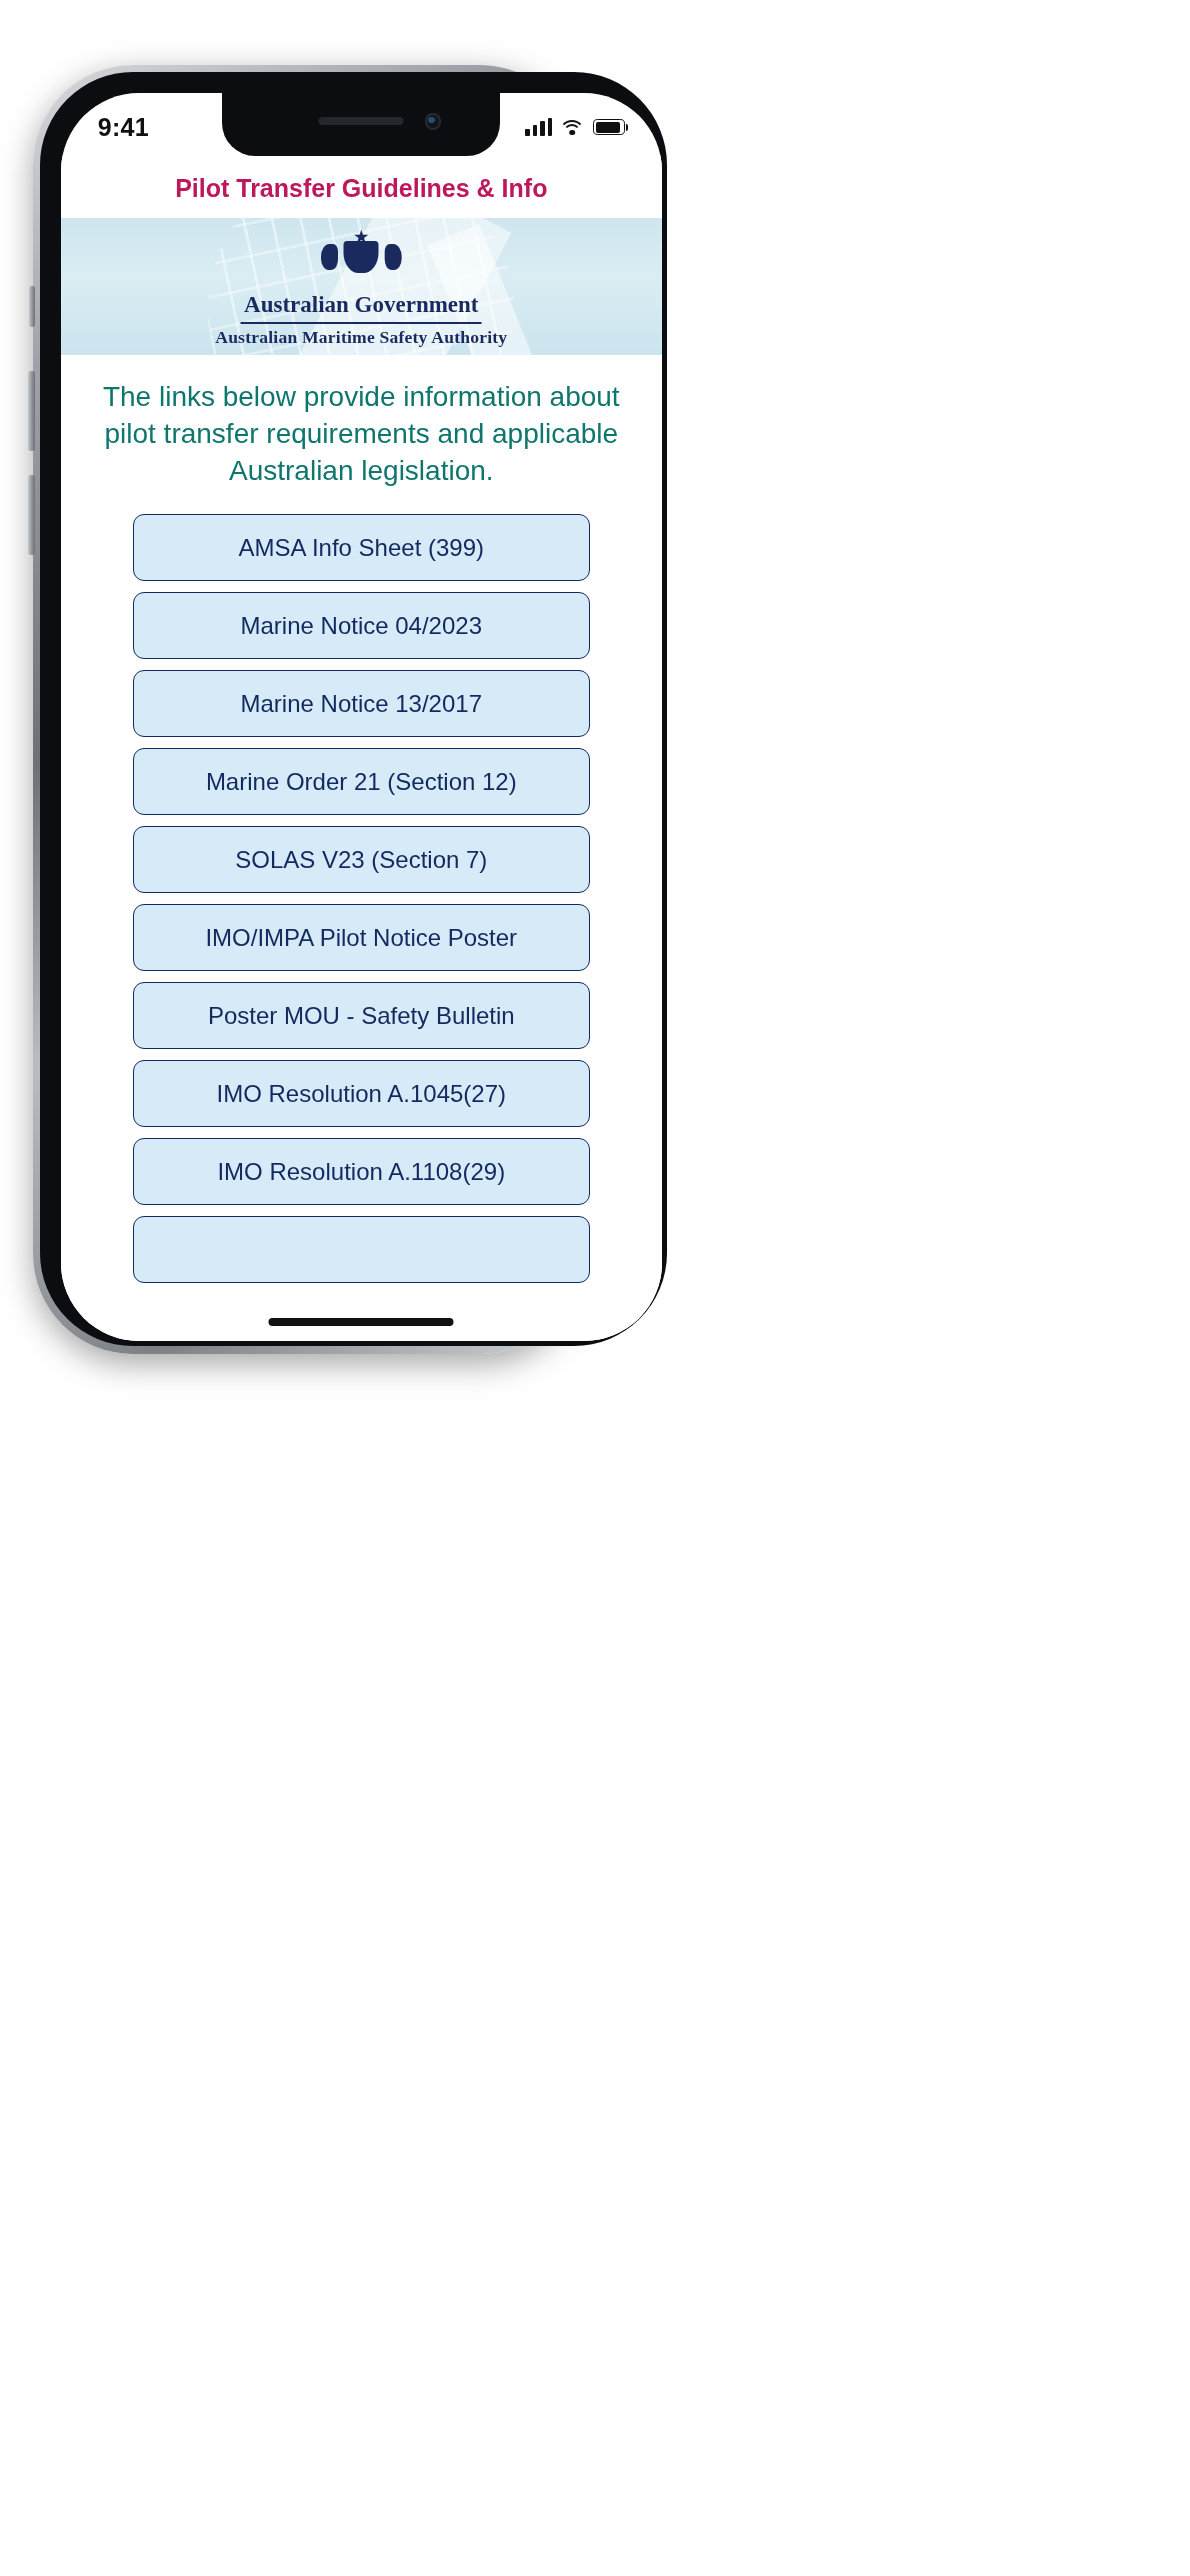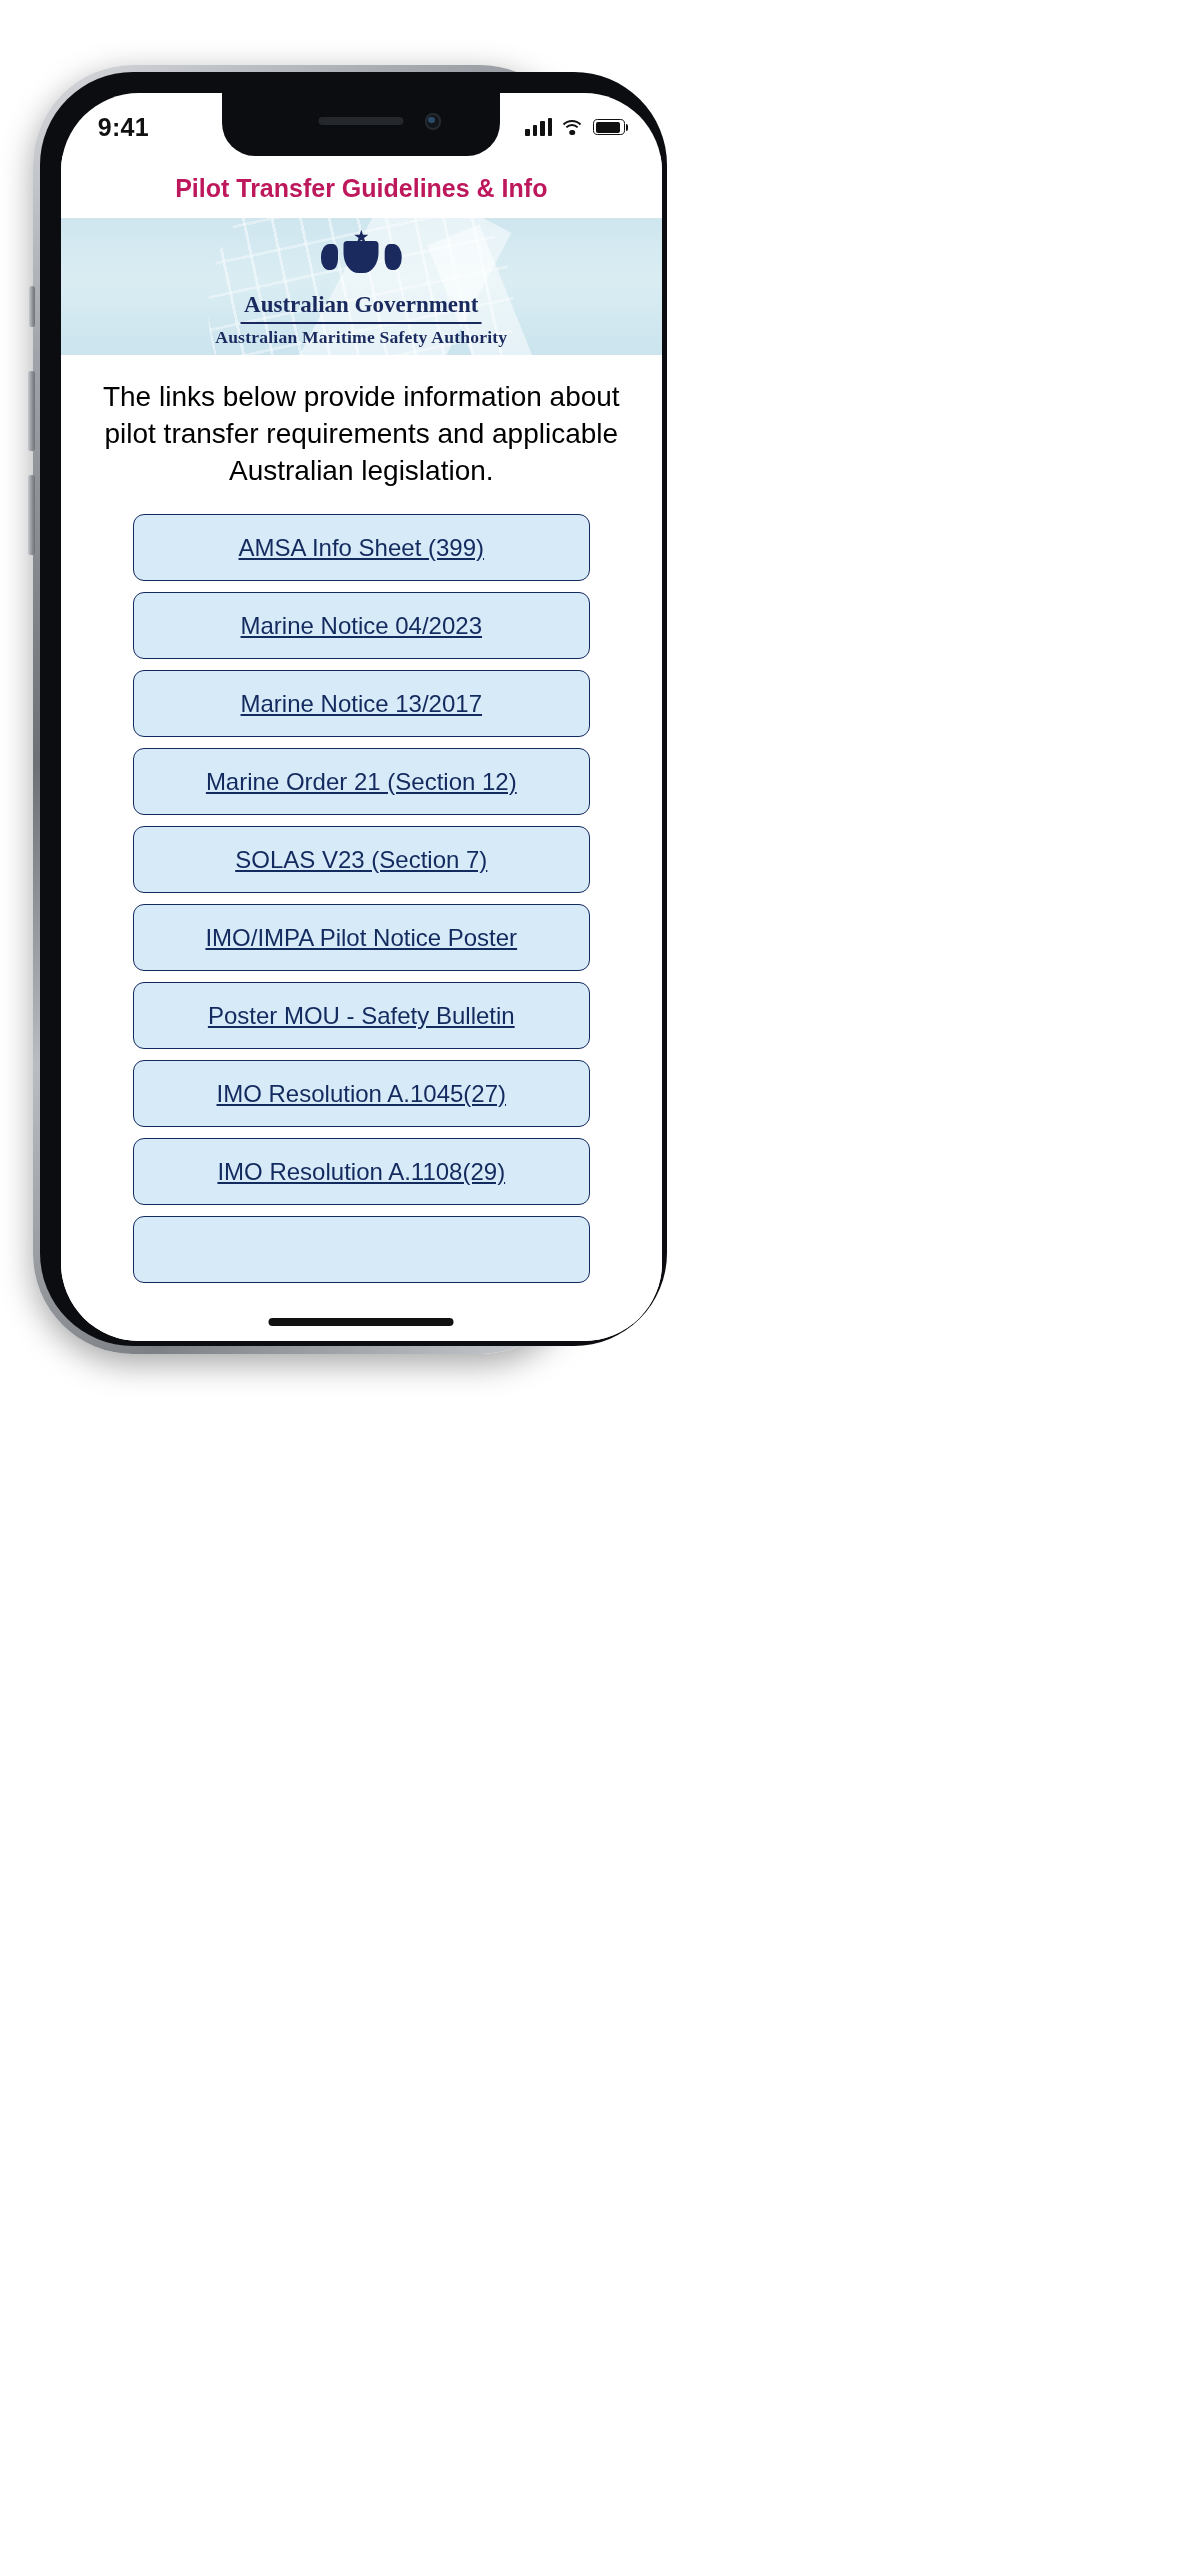--- a/index.html
+++ b/index.html
@@ -286,21 +286,21 @@
     top: 109px;
     text-align: center;
     color: #1a2a5e;
     font-family: "Liberation Serif", serif;
     font-weight: bold;
     font-size: 17.6px;
     letter-spacing: 0.2px;
   }
 
   .intro {
-    color: #000000;
+    color: #0f766e;
     font-size: 28px;
     line-height: 1.32;
     text-align: center;
     padding: 24px 32px 20.4px 32px;
   }
 
   .links {
     padding: 3.7px 72px 0 72px;
     display: flex;
     flex-direction: column;
@@ -312,21 +312,20 @@
     border-radius: 11px;
     background: #d7eaf8;
     color: #132a5e;
     font-size: 24px;
     display: flex;
     align-items: center;
     justify-content: center;
     text-align: center;
     box-sizing: border-box;
     cursor: pointer;
-    text-decoration: underline;
   }
 
   .home-indicator {
     position: absolute;
     left: 50%;
     transform: translateX(-50%);
     bottom: 15px;
     width: 185px;
     height: 7.4px;
     border-radius: 4.6px;

